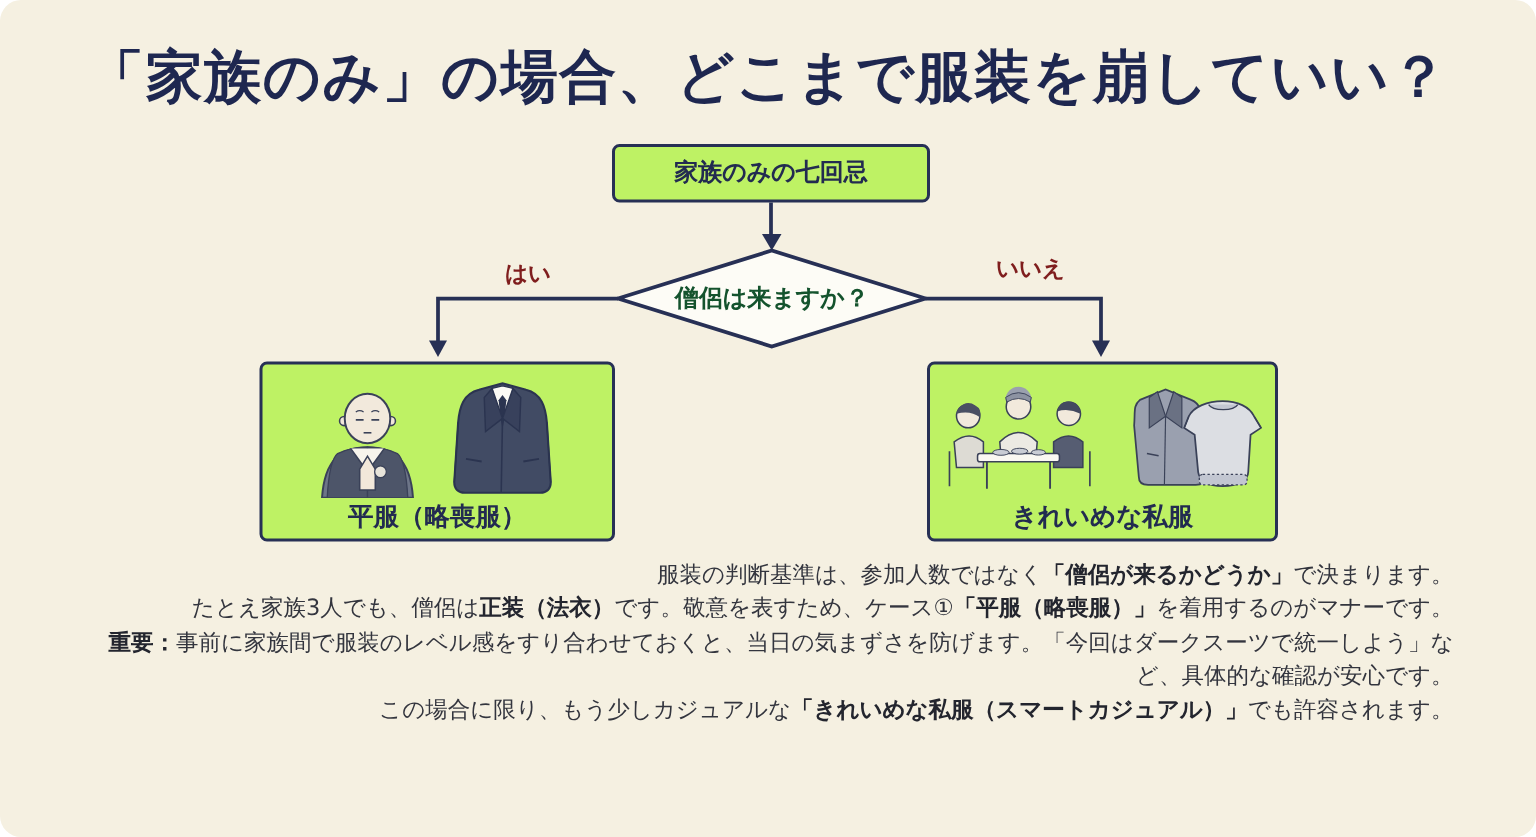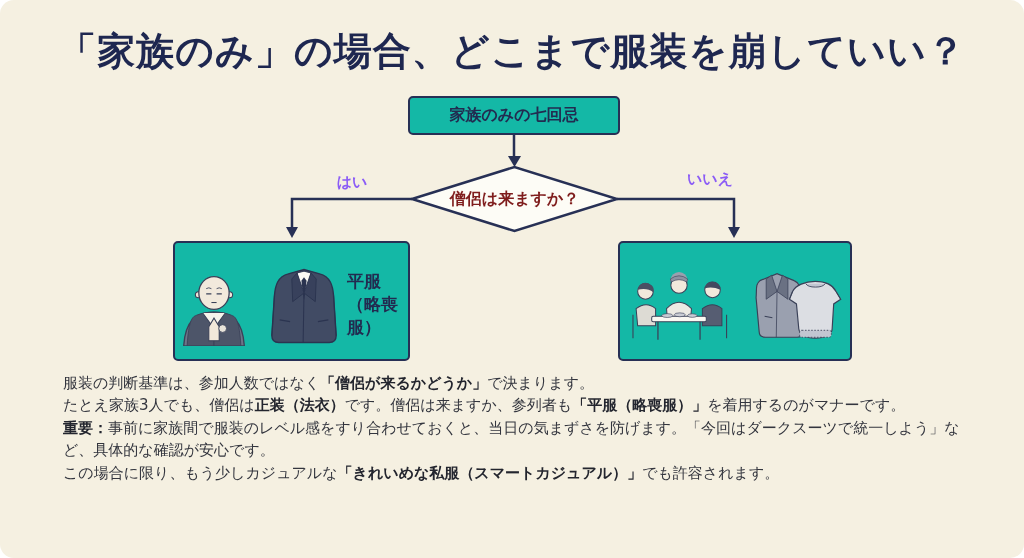--- a/index.html
+++ b/index.html
@@ -8,44 +8,44 @@
     position:relative;width:1024px;height:558px;overflow:hidden;
     background:#f5f0e1;border-radius:14px;
     color:#32343c;
   }
   .abs{position:absolute;}
   #title{
     top:26px;left:0;width:1024px;text-align:center;
     font-size:38px;font-weight:800;color:#1e2750;letter-spacing:1px;
   }
   .node-box{
-    background:#14b8a6;border:2.5px solid #273055;border-radius:5px;
+    background:#bef264;border:2.5px solid #273055;border-radius:5px;
     display:flex;align-items:center;justify-content:center;
     color:#222b50;box-sizing:border-box;
   }
   #start-node{left:408px;top:96px;width:212px;height:39px;font-size:16px;font-weight:800;}
   #decision-label{
     left:412px;top:189px;width:205px;text-align:center;
-    font-size:16px;font-weight:800;color:#7f1d1d;
+    font-size:16px;font-weight:800;color:#14532d;
   }
-  .branch-label{font-size:15px;font-weight:800;color:#8b5cf6;text-align:center;width:100px;}
+  .branch-label{font-size:15px;font-weight:800;color:#7f1d1d;text-align:center;width:100px;}
   #branch-yes{left:302px;top:173px;}
-  #branch-no{left:660px;top:170px;}
+  #branch-no{left:637px;top:170px;}
   .result-box{
-    flex-direction:row;justify-content:flex-start;padding-top:5px;
+    flex-direction:column;justify-content:flex-start;padding-top:5px;
   }
   #result-left{left:173px;top:241px;width:237px;height:120px;}
   #result-right{left:618px;top:241px;width:234px;height:120px;}
   .illus-row{display:flex;align-items:flex-end;justify-content:center;gap:8px;height:84px;}
   .result-caption{font-size:17px;font-weight:800;color:#222b50;margin-top:1px;}
   #connectors{left:0;top:0;pointer-events:none;}
   #notes{
     left:63px;top:372px;width:906px;font-size:15px;line-height:22.4px;color:#33353e;
   }
-  #notes p{margin:0;}
+  #notes p{margin:0;text-align:right;}
   #notes .b{font-weight:800;color:#23252e;}
 </style>
 </head>
 <body>
 
 <div id="canvas">
 
   <div id="title" class="abs">「家族のみ」の場合、どこまで服装を崩していい？</div>
 
   <svg id="connectors" class="abs" width="1024" height="558" viewBox="0 0 1024 558">
@@ -125,22 +125,23 @@
         <path d="M33,9 L40,30 L26,40 L26,14 Z" fill="#6a7183" stroke="#3a4158" stroke-width="1"></path>
         <path d="M47,9 L40,30 L54,40 L54,14 Z" fill="#6a7183" stroke="#3a4158" stroke-width="1"></path>
         <path d="M40,30 L39,89" stroke="#3a4158" stroke-width="1" fill="none"></path>
         <path d="M24,62 l10,2" stroke="#3a4158" stroke-width="1.3" fill="none"></path>
         <path d="M60,30 C64,22 76,17 89,17 C102,17 112,22 116,30 L122,40 L113,46 L111,78 C111,85 102,90 89,90 C76,90 69,85 68,78 L65,46 L56,40 Z" fill="#dcdee3" stroke="#3a4158" stroke-width="1.5"></path>
         <path d="M77,20 a13,6 0 0 0 25,0" fill="#c2c6d1" stroke="#3a4158" stroke-width="1.1"></path>
         <rect x="69" y="80" width="41" height="9" rx="3" fill="#c2c6d1" stroke="#3a4158" stroke-width="1.1" stroke-dasharray="2,2"></rect>
         <path d="M60,30 L56,40 M116,30 L122,40" stroke="#3a4158" stroke-width="1" fill="none"></path>
       </svg>
     </div>
+    <div class="result-caption">きれいめな私服</div>
   </div>
 
   <div id="notes" class="abs">
     <p><span>服装の判断基準は、参加人数ではなく</span><span class="b">「僧侶が来るかどうか」</span><span>で決まります。</span></p>
-    <p><span>たとえ家族3人でも、僧侶は</span><span class="b">正装（法衣）</span><span>です。僧侶は来ますか、参列者も</span><span class="b">「平服（略喪服）」</span><span>を着用するのがマナーです。</span></p>
+    <p><span>たとえ家族3人でも、僧侶は</span><span class="b">正装（法衣）</span><span>です。敬意を表すため、ケース①</span><span class="b">「平服（略喪服）」</span><span>を着用するのがマナーです。</span></p>
     <p><span class="b">重要：</span><span>事前に家族間で服装のレベル感をすり合わせておくと、当日の気まずさを防げます。「今回はダークスーツで統一しよう」など、具体的な確認が安心です。</span></p>
     <p><span>この場合に限り、もう少しカジュアルな</span><span class="b">「きれいめな私服（スマートカジュアル）」</span><span>でも許容されます。</span></p>
   </div>
 
 </div>
 
 </body></html>

